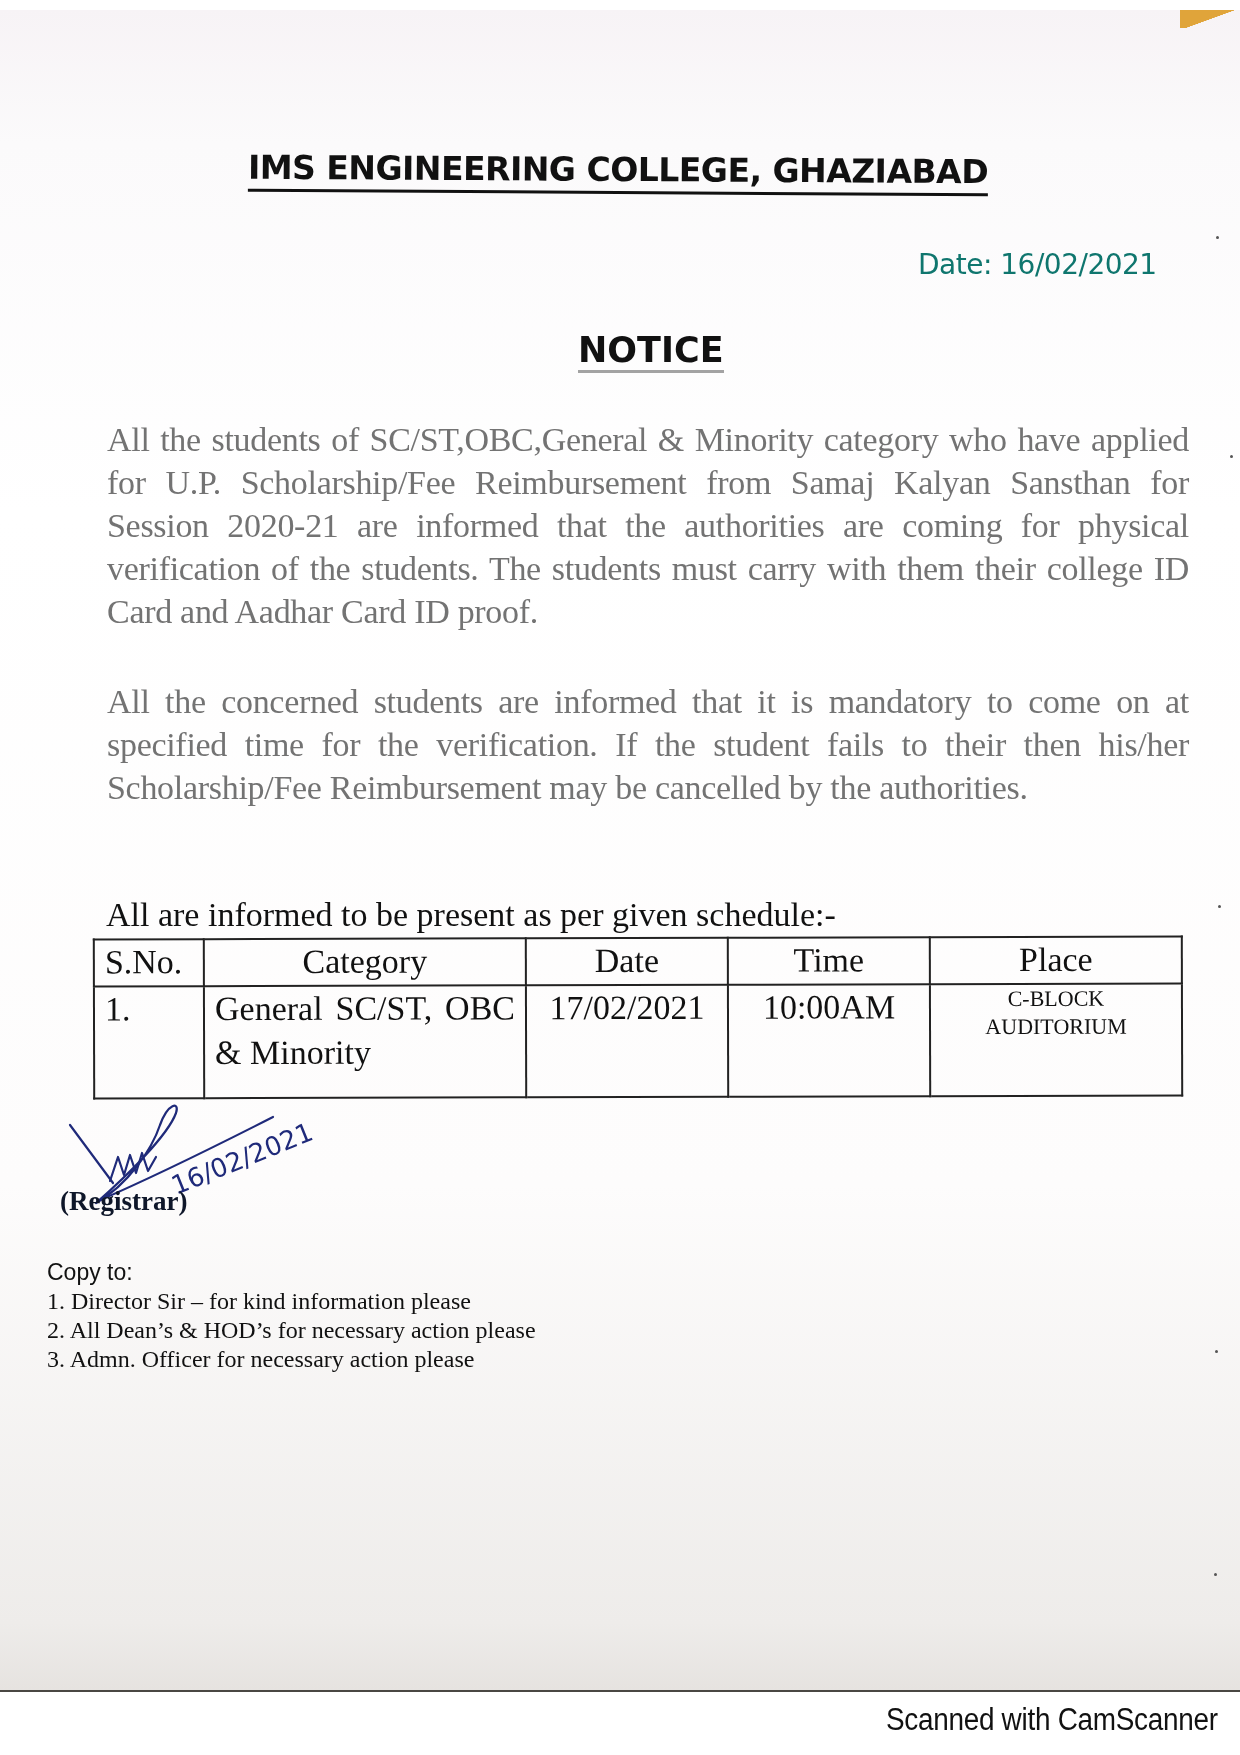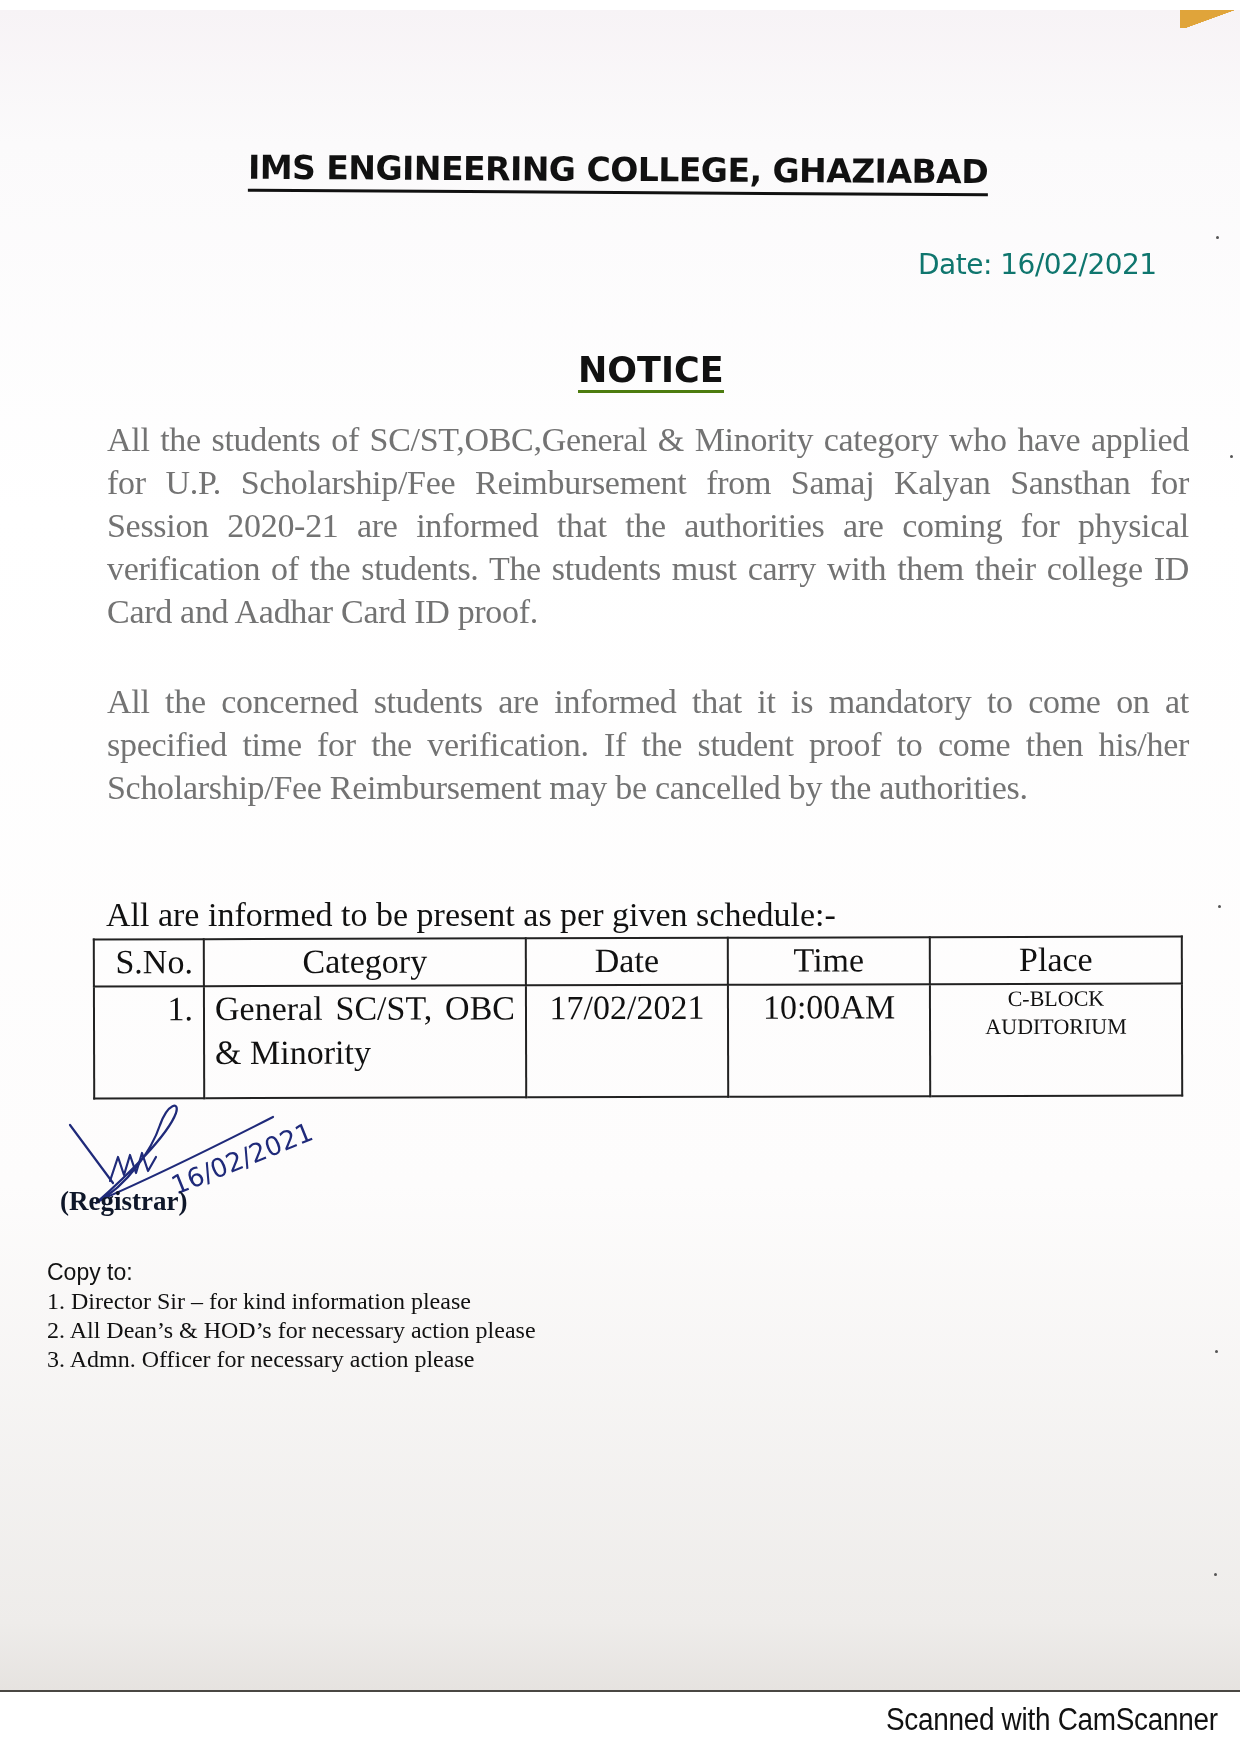--- a/index.html
+++ b/index.html
@@ -22,23 +22,23 @@
     color: #111; letter-spacing: -0.5px;
     border-bottom: 3px solid #111; padding-bottom: 1px; line-height: 40px;
     transform: rotate(0.35deg);
   }
   .date {
     position: absolute; left: 918px; top: 248px;
     font-family: "DejaVu Sans", sans-serif; font-size: 28px; color: #0f766e;
     letter-spacing: -0.5px;
   }
   .notice {
-    position: absolute; left: 578px; top: 350px;
+    position: absolute; left: 578px; top: 330px;
     font-family: "DejaVu Sans", sans-serif; font-weight: bold; font-size: 35px;
-    color: #111; border-bottom: 3px solid #4d7c0f; line-height: 40px;
+    color: #111; border-bottom: 3px solid #a3a3a3; line-height: 40px;
   }
   .para {
     position: absolute; left: 107px; width: 1082px;
     font-family: "Liberation Serif", serif; font-size: 34px; line-height: 43px;
     color: #737373; text-align: justify; letter-spacing: -0.3px;
   }
   .p1 { top: 418px; }
   .p2 { top: 680px; }
   .sched-intro {
     position: absolute; left: 106px; top: 896px;
@@ -48,21 +48,21 @@
     position: absolute; left: 93px; top: 937px; width: 1090px;
     border-collapse: collapse;
     font-family: "Liberation Serif", serif; color: #111;
     transform: rotate(-0.15deg);
   }
   table.sched th, table.sched td {
     border: 2px solid #222; vertical-align: top; padding: 0 10px;
   }
   table.sched th { font-weight: normal; font-size: 34px; height: 45px; line-height: 44px; }
   table.sched td { font-size: 34px; height: 110px; line-height: 44px; }
-  .c-sno { width: 88px; text-align: right; margin-top: 32px; }
+  .c-sno { width: 88px; text-align: left; margin-top: 32px; }
   .c-cat { width: 300px; text-align: center; }
   .c-date { width: 180px; text-align: center; }
   .c-time { width: 180px; text-align: center; }
   .c-place { text-align: center; }
   td.c-cat { text-align: justify; text-align-last: left; padding-left: 30px; }
   td.c-place { font-size: 22px !important; line-height: 28px !important; padding-top: 4px; }
   .place-line { display: block; }
   .signature {
     position: absolute; left: 68px; top: 1095px; width: 260px; height: 120px;
   }
@@ -87,21 +87,21 @@
 <body>
 
 <div class="paper"></div>
 <div class="paper-corner"></div>
 
 <div class="title">IMS ENGINEERING COLLEGE, GHAZIABAD</div>
 <div class="date">Date: 16/02/2021</div>
 <div class="notice">NOTICE</div>
 
 <div class="para p1">All the students of SC/ST,OBC,General &amp; Minority category who have applied for U.P. Scholarship/Fee Reimbursement from Samaj Kalyan Sansthan for Session 2020-21 are informed that the authorities are coming for physical verification of the students. The students must carry with them their college ID Card and Aadhar Card ID proof.</div>
-<div class="para p2">All the concerned students are informed that it is mandatory to come on at specified time for the verification. If the student proof to come then his/her Scholarship/Fee Reimbursement may be cancelled by the authorities.</div>
+<div class="para p2">All the concerned students are informed that it is mandatory to come on at specified time for the verification. If the student fails to their then his/her Scholarship/Fee Reimbursement may be cancelled by the authorities.</div>
 
 <div class="sched-intro">All are informed to be present as per given schedule:-</div>
 
 <table class="sched">
   <thead>
     <tr>
       <th class="c-sno">S.No.</th>
       <th class="c-cat">Category</th>
       <th class="c-date">Date</th>
       <th class="c-time">Time</th>

